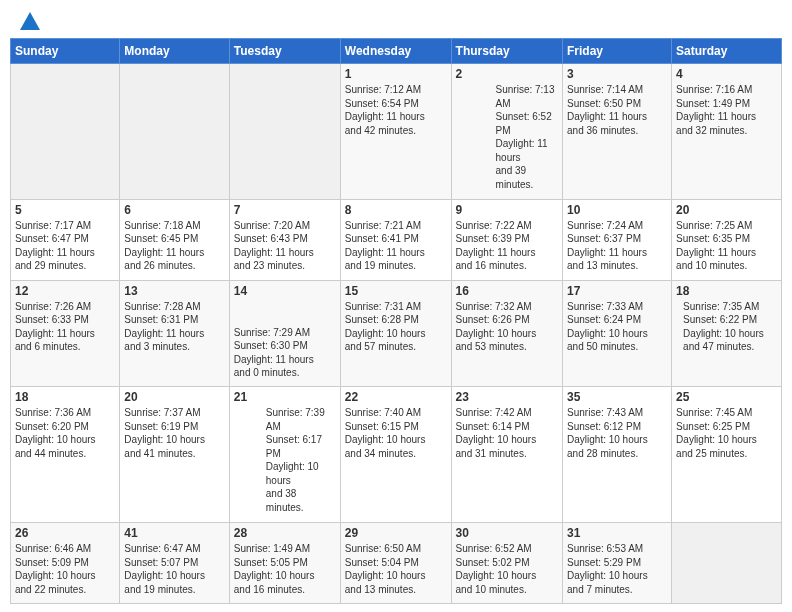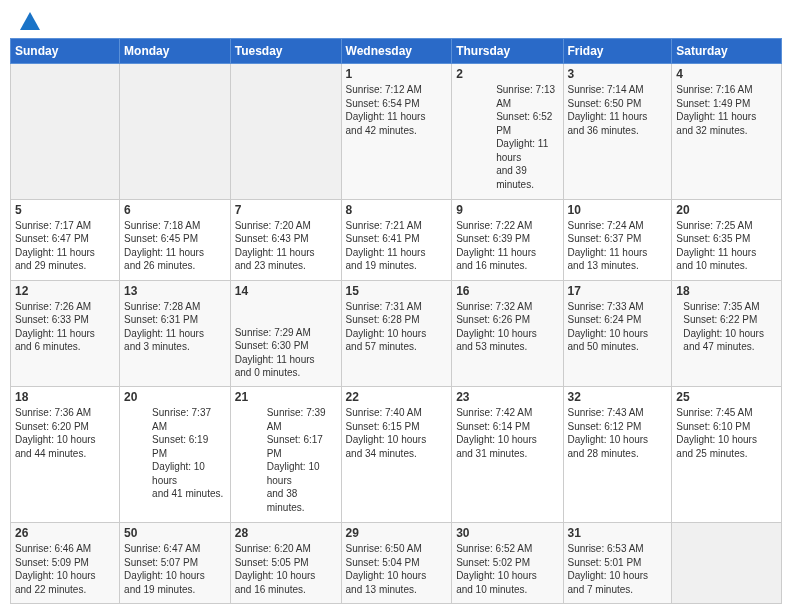--- a/index.html
+++ b/index.html
@@ -285,21 +285,21 @@
           <tr>
             <td>
               <span class="day-num">18</span>
               <div class="day-info" style="white-space: pre-line;">Sunrise: 7:36 AM
 Sunset: 6:20 PM
 Daylight: 10 hours
 and 44 minutes.</div>
             </td>
             <td>
               <span class="day-num">20</span>
-              <div class="day-info" style="white-space: pre-line; margin-left: 28px;">Sunrise: 7:37 AM
+              <div class="day-info" style="white-space: pre-line;">Sunrise: 7:37 AM
 Sunset: 6:19 PM
 Daylight: 10 hours
 and 41 minutes.</div>
             </td>
             <td>
               <span class="day-num">21</span>
               <div class="day-info" style="white-space: pre-line; margin-left: 32px;">Sunrise: 7:39 AM
 Sunset: 6:17 PM
 Daylight: 10 hours
 and 38 minutes.</div>
@@ -312,52 +312,52 @@
 and 34 minutes.</div>
             </td>
             <td>
               <span class="day-num">23</span>
               <div class="day-info" style="white-space: pre-line;">Sunrise: 7:42 AM
 Sunset: 6:14 PM
 Daylight: 10 hours
 and 31 minutes.</div>
             </td>
             <td>
-              <span class="day-num">32</span>
+              <span class="day-num">35</span>
               <div class="day-info" style="white-space: pre-line;">Sunrise: 7:43 AM
 Sunset: 6:12 PM
 Daylight: 10 hours
 and 28 minutes.</div>
             </td>
             <td>
               <span class="day-num">25</span>
               <div class="day-info" style="white-space: pre-line;">Sunrise: 7:45 AM
-Sunset: 6:10 PM
+Sunset: 6:25 PM
 Daylight: 10 hours
 and 25 minutes.</div>
             </td>
           </tr>
           <tr>
             <td>
               <span class="day-num">26</span>
               <div class="day-info" style="white-space: pre-line;">Sunrise: 6:46 AM
 Sunset: 5:09 PM
 Daylight: 10 hours
 and 22 minutes.</div>
             </td>
             <td>
-              <span class="day-num">50</span>
+              <span class="day-num">41</span>
               <div class="day-info" style="white-space: pre-line;">Sunrise: 6:47 AM
 Sunset: 5:07 PM
 Daylight: 10 hours
 and 19 minutes.</div>
             </td>
             <td>
               <span class="day-num">28</span>
-              <div class="day-info" style="white-space: pre-line;">Sunrise: 6:20 AM
+              <div class="day-info" style="white-space: pre-line;">Sunrise: 1:49 AM
 Sunset: 5:05 PM
 Daylight: 10 hours
 and 16 minutes.</div>
             </td>
             <td>
               <span class="day-num">29</span>
               <div class="day-info" style="white-space: pre-line;">Sunrise: 6:50 AM
 Sunset: 5:04 PM
 Daylight: 10 hours
 and 13 minutes.</div>
@@ -365,21 +365,21 @@
             <td>
               <span class="day-num">30</span>
               <div class="day-info" style="white-space: pre-line;">Sunrise: 6:52 AM
 Sunset: 5:02 PM
 Daylight: 10 hours
 and 10 minutes.</div>
             </td>
             <td>
               <span class="day-num">31</span>
               <div class="day-info" style="white-space: pre-line;">Sunrise: 6:53 AM
-Sunset: 5:01 PM
+Sunset: 5:29 PM
 Daylight: 10 hours
 and 7 minutes.</div>
             </td>
             <td class="empty"></td>
           </tr>
         </tbody>
     </table>
   </div>
 </div>
 

